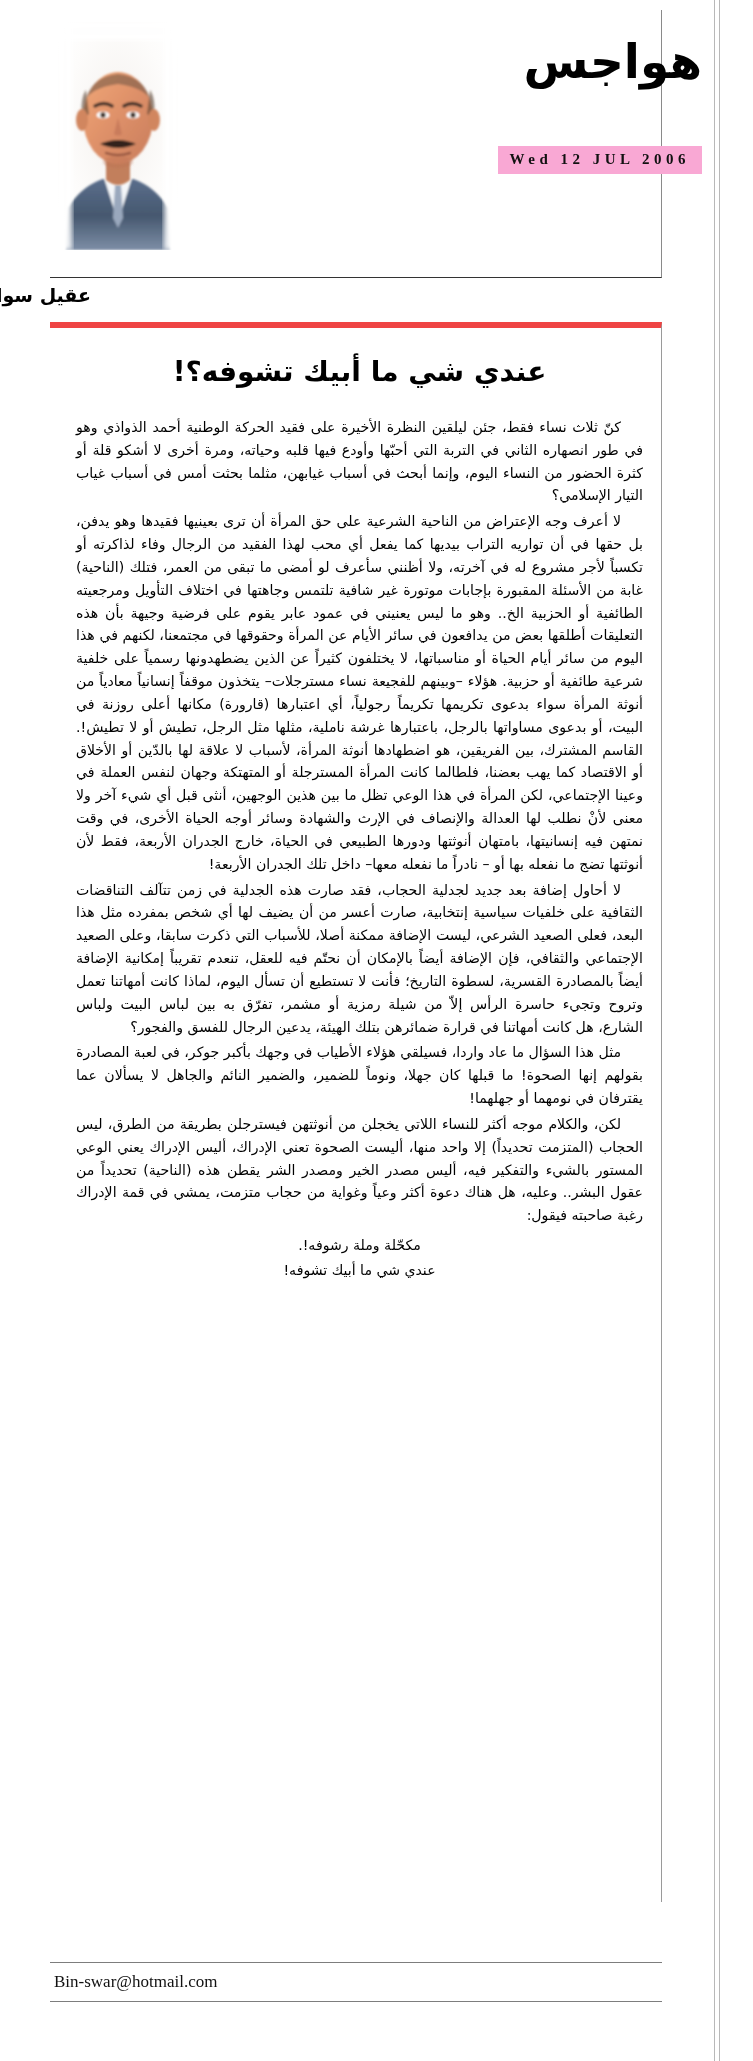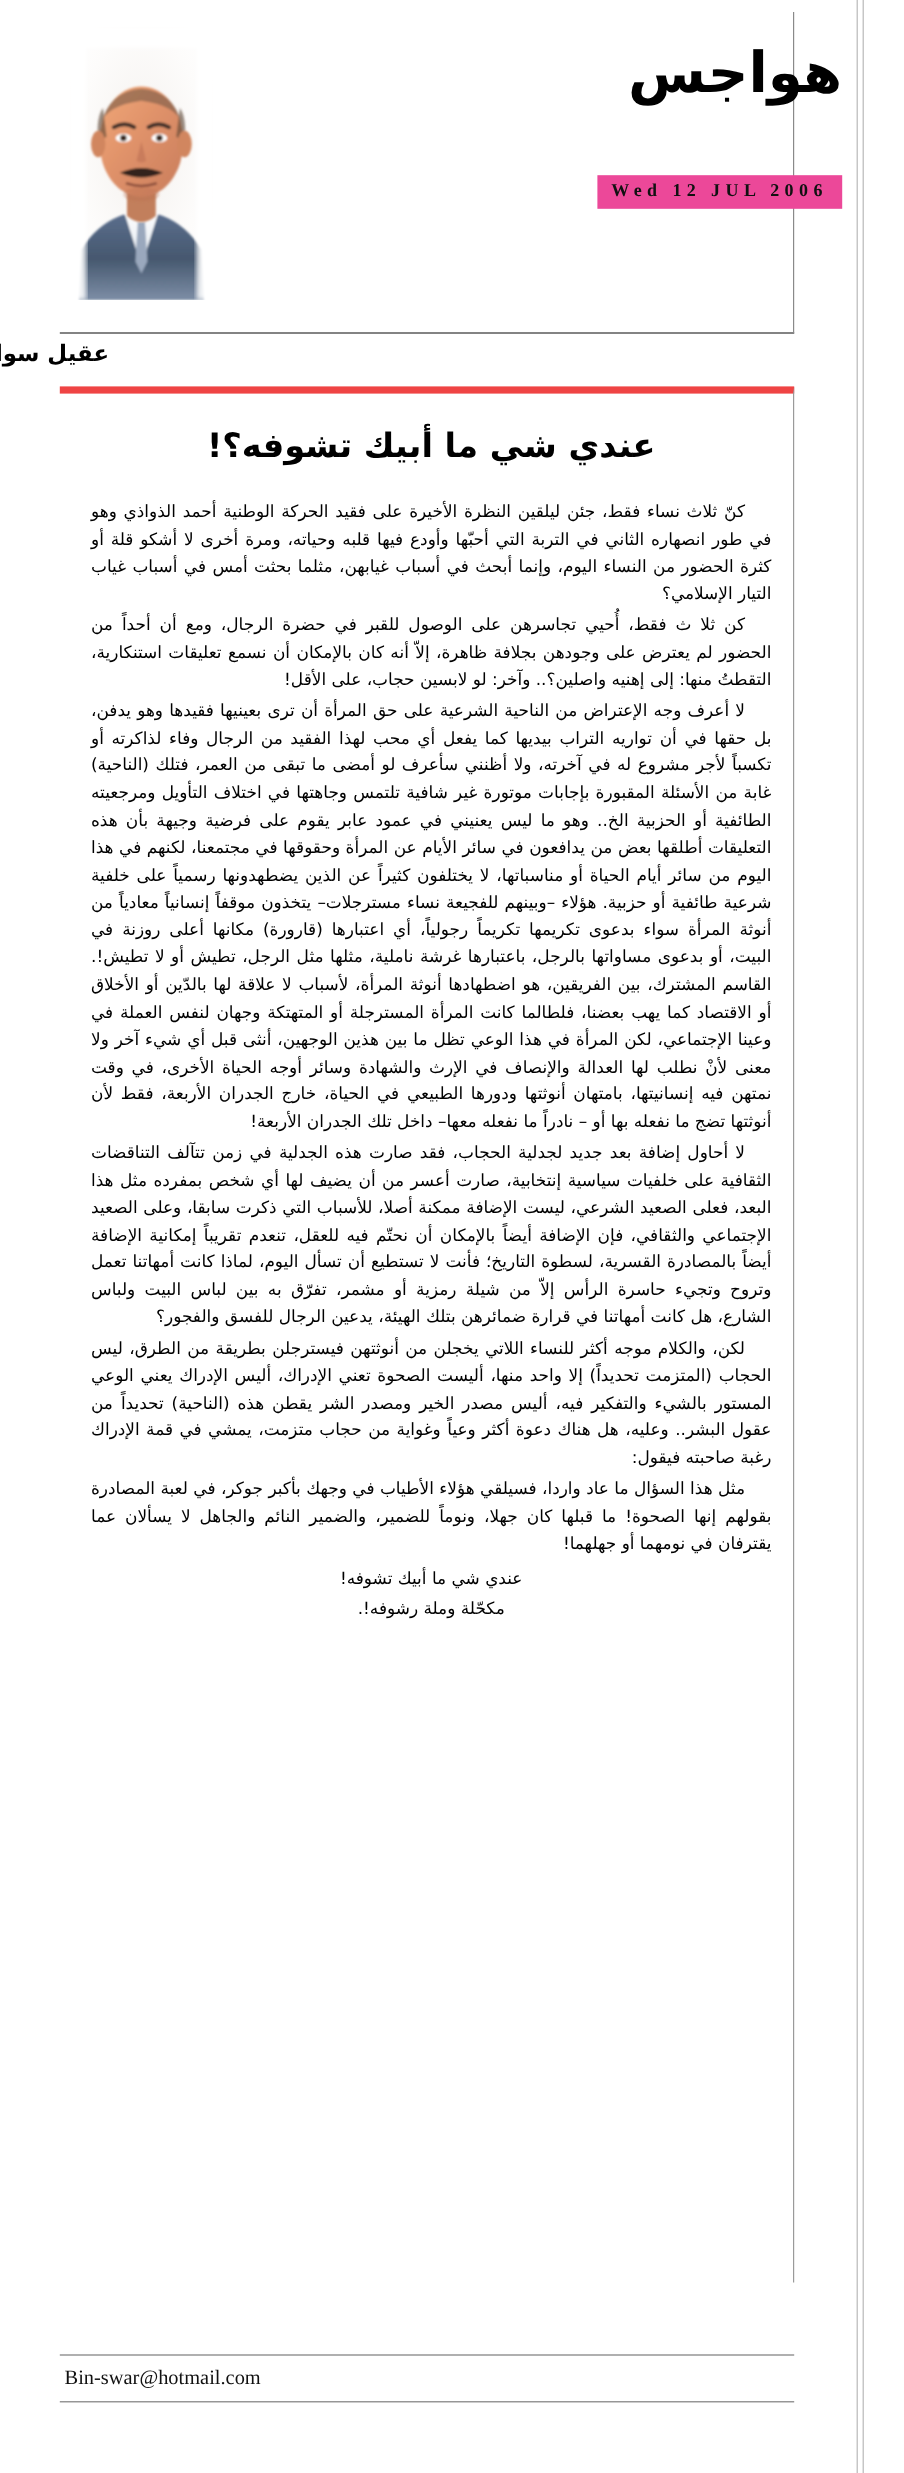--- a/index.html
+++ b/index.html
@@ -66,21 +66,21 @@
     color: #000;
     letter-spacing: -1px;
     line-height: 1;
     direction: rtl;
   }
 
   .date-badge {
     position: absolute;
     right: 8px;
     top: 136px;
-    background: #ec4899;
+    background: #f9a8d4;
     color: #111;
     font-family: "Liberation Serif", "DejaVu Serif", serif;
     font-size: 15px;
     font-weight: 700;
     letter-spacing: 4.5px;
     padding: 5px 12px 6px 12px;
     direction: ltr;
     white-space: nowrap;
   }
 
@@ -271,29 +271,28 @@
   </div>
 
   <div class="byline">عقيل سوار</div>
 
   <div class="article">
 
     <h1 class="headline">عندي شي ما أبيك تشوفه؟!</h1>
 
     <div class="body-text">
       <p>كنّ ثلاث نساء فقط، جئن ليلقين النظرة الأخيرة على فقيد الحركة الوطنية أحمد الذواذي وهو في طور انصهاره الثاني في التربة التي أحبّها وأودع فيها قلبه وحياته، ومرة أخرى لا أشكو قلة أو كثرة الحضور من النساء اليوم، وإنما أبحث في أسباب غيابهن، مثلما بحثت أمس في أسباب غياب التيار الإسلامي؟</p>
-      <p>كن ثلا ث فقط، أُحيي تجاسرهن على الوصول للقبر في حضرة الرجال، ومع أن أحداً من الحضور لم يعترض على وجودهن بجلافة ظاهرة، إلاّ أنه كان بالإمكان أن نسمع تعليقات استنكارية، التقطتُ منها: إلى إهنيه واصلين؟.. وآخر: لو لابسين حجاب، على الأقل!</p>
       <p>لا أعرف وجه الإعتراض من الناحية الشرعية على حق المرأة أن ترى بعينيها فقيدها وهو يدفن، بل حقها في أن تواريه التراب بيديها كما يفعل أي محب لهذا الفقيد من الرجال وفاء لذاكرته أو تكسباً لأجر مشروع له في آخرته، ولا أظنني سأعرف لو أمضى ما تبقى من العمر، فتلك (الناحية) غابة من الأسئلة المقبورة بإجابات موتورة غير شافية تلتمس وجاهتها في اختلاف التأويل ومرجعيته الطائفية أو الحزبية الخ.. وهو ما ليس يعنيني في عمود عابر يقوم على فرضية وجيهة بأن هذه التعليقات أطلقها بعض من يدافعون في سائر الأيام عن المرأة وحقوقها في مجتمعنا، لكنهم في هذا اليوم من سائر أيام الحياة أو مناسباتها، لا يختلفون كثيراً عن الذين يضطهدونها رسمياً على خلفية شرعية طائفية أو حزبية. هؤلاء –وبينهم للفجيعة نساء مسترجلات– يتخذون موقفاً إنسانياً معادياً من أنوثة المرأة  سواء بدعوى تكريمها تكريماً رجولياً، أي اعتبارها (قارورة) مكانها أعلى روزنة في البيت، أو بدعوى مساواتها بالرجل، باعتبارها غرشة ناملية، مثلها مثل الرجل، تطيش أو لا تطيش!. القاسم المشترك، بين الفريقين، هو اضطهادها أنوثة المرأة، لأسباب لا علاقة لها بالدّين أو الأخلاق أو الاقتصاد كما يهب بعضنا، فلطالما كانت المرأة المسترجلة أو المتهتكة وجهان لنفس العملة في وعينا الإجتماعي، لكن المرأة في هذا الوعي تظل ما بين هذين الوجهين، أنثى قبل أي شيء آخر ولا معنى لأنْ نطلب لها العدالة والإنصاف في الإرث والشهادة وسائر أوجه الحياة الأخرى، في وقت نمتهن فيه إنسانيتها، بامتهان أنوثتها ودورها الطبيعي في الحياة، خارج الجدران الأربعة، فقط لأن أنوثتها تضج ما نفعله بها أو – نادراً ما نفعله معها– داخل تلك الجدران الأربعة!</p>
       <p>لا أحاول إضافة بعد جديد لجدلية الحجاب، فقد صارت هذه الجدلية في زمن تتآلف التناقضات الثقافية على خلفيات سياسية إنتخابية، صارت أعسر من أن يضيف لها أي شخص بمفرده مثل هذا البعد، فعلى الصعيد الشرعي، ليست الإضافة ممكنة أصلا، للأسباب التي ذكرت سابقا، وعلى الصعيد الإجتماعي والثقافي، فإن الإضافة أيضاً بالإمكان أن نحتّم فيه للعقل، تنعدم تقريباً إمكانية الإضافة أيضاً بالمصادرة القسرية، لسطوة التاريخ؛ فأنت لا تستطيع أن تسأل اليوم، لماذا كانت أمهاتنا تعمل وتروح وتجيء حاسرة الرأس إلاّ من شيلة رمزية أو مشمر، تفرّق به بين لباس البيت ولباس الشارع، هل كانت أمهاتنا في قرارة ضمائرهن بتلك الهيئة، يدعين الرجال للفسق والفجور؟</p>
+      <p>مثل هذا السؤال ما عاد واردا، فسيلقي هؤلاء الأطياب في وجهك بأكبر جوكر، في لعبة المصادرة بقولهم إنها الصحوة! ما قبلها كان جهلا، ونوماً للضمير، والضمير النائم والجاهل لا يسألان عما يقترفان في نومهما أو جهلهما!</p>
       <p>لكن، والكلام موجه أكثر للنساء اللاتي يخجلن من أنوثتهن فيسترجلن بطريقة من الطرق، ليس الحجاب (المتزمت تحديداً) إلا واحد منها، أليست الصحوة تعني الإدراك، أليس الإدراك يعني الوعي المستور بالشيء والتفكير فيه، أليس مصدر الخير ومصدر الشر يقطن هذه (الناحية)  تحديداً من عقول البشر.. وعليه، هل هناك دعوة أكثر وعياً وغواية من حجاب متزمت، يمشي في قمة الإدراك رغبة صاحبته فيقول:</p>
-      <p>مثل هذا السؤال ما عاد واردا، فسيلقي هؤلاء الأطياب في وجهك بأكبر جوكر، في لعبة المصادرة بقولهم إنها الصحوة! ما قبلها كان جهلا، ونوماً للضمير، والضمير النائم والجاهل لا يسألان عما يقترفان في نومهما أو جهلهما!</p>
 
       <div class="closing">
+        <p>مكحّلة وملة رشوفه!.</p>
         <p>عندي شي ما أبيك تشوفه!</p>
-        <p>مكحّلة وملة رشوفه!.</p>
       </div>
     </div>
   </div>
 
   <div class="footer">
     <a class="email" href="#">Bin-swar@hotmail.com</a>
   </div>
 
 </div>
 

